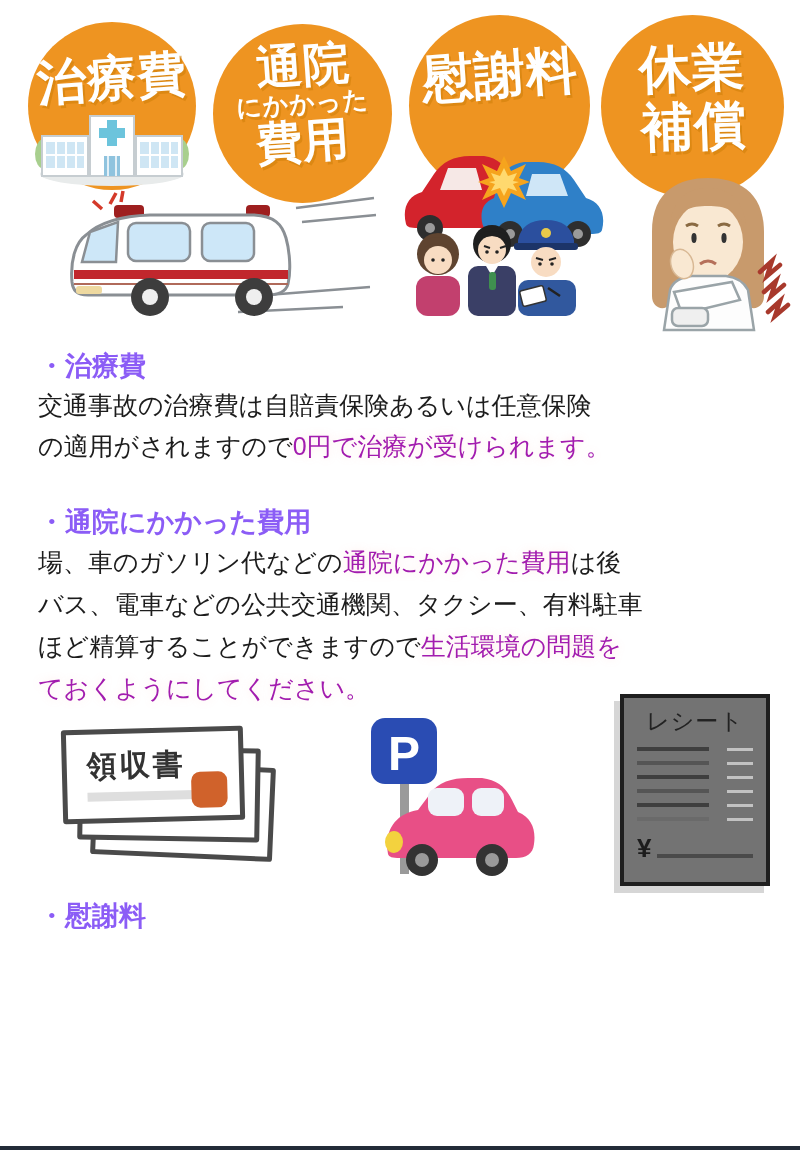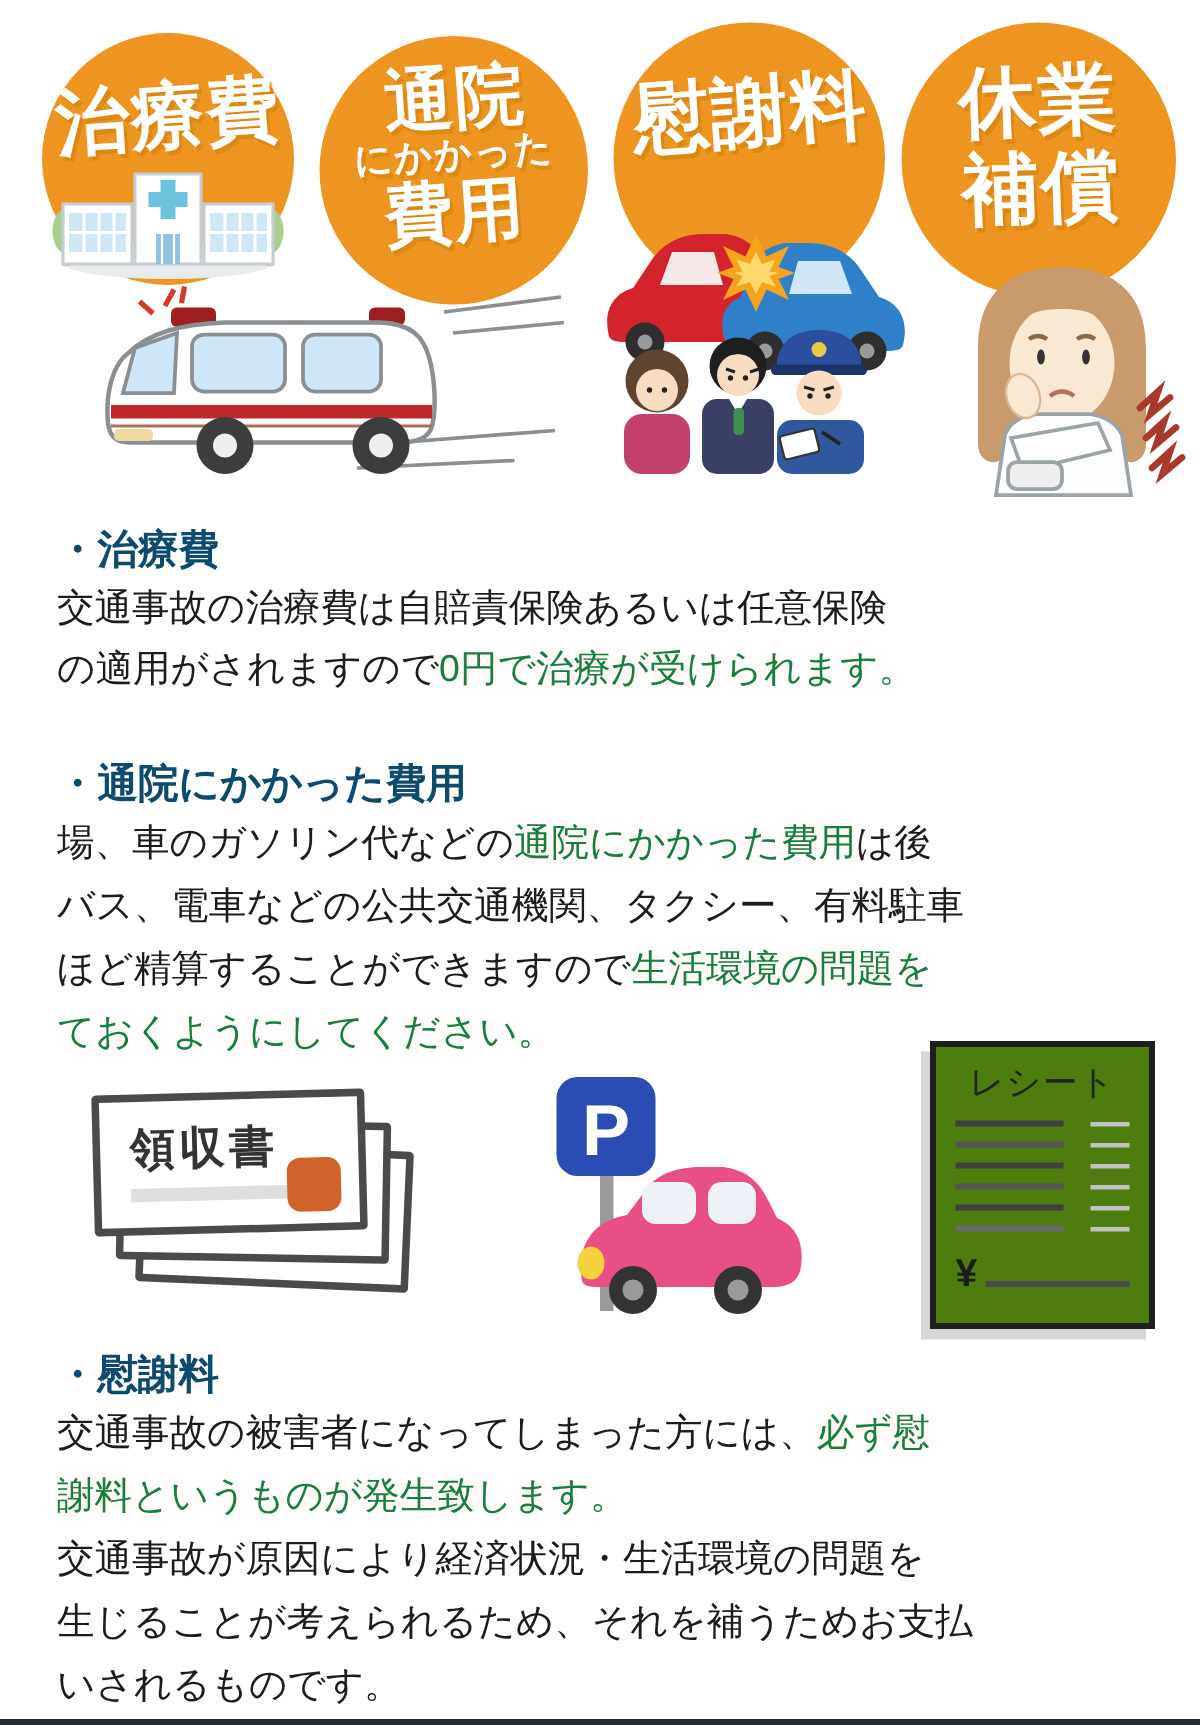--- a/index.html
+++ b/index.html
@@ -16,34 +16,34 @@
   .b2 .l1{font-size:46px;margin-top:18px;}
   .b2 .l2{font-size:25px;margin-top:2px;}
   .b2 .l3{font-size:46px;margin-top:2px;}
   .b3{left:409px;top:15px;width:181px;height:181px;}
   .b3 .bt{font-size:51px;margin-top:34px;}
   .b4{left:601px;top:15px;width:183px;height:183px;}
   .b4 .bt{font-size:52px;margin-top:24px;transform:rotate(-2deg);line-height:1.12;}
   
   .ill{position:absolute;}
   
-  .h2{position:absolute;left:38px;font-size:27px;font-weight:bold;color:#0c4a6e;white-space:nowrap;}
+  .h2{position:absolute;left:38px;font-size:27px;font-weight:bold;color:#8b5cf6;white-space:nowrap;}
   .bodytxt{position:absolute;left:38px;font-size:25px;color:#1c1c1c;line-height:41px;white-space:nowrap;}
-  .red{color:#15803d;text-shadow:0 0 8px rgba(255,160,150,.25);}
+  .red{color:#a21caf;text-shadow:0 0 8px rgba(255,160,150,.25);}
   
   .receipts{position:absolute;left:62px;top:728px;width:250px;height:165px;}
   .rcard{position:absolute;width:172px;height:84px;background:#fff;border:5px solid #4a4a4a;border-radius:3px;}
   .rc3{left:30px;top:36px;transform:rotate(2.5deg);}
   .rc2{left:16px;top:19px;transform:rotate(1deg);}
   .rc1{left:0;top:0;transform:rotate(-1.5deg);}
   .rlabel{position:absolute;left:20px;top:12px;font-size:30px;font-weight:600;letter-spacing:3px;color:#333;}
   .rline{position:absolute;left:20px;top:58px;width:118px;height:9px;background:#dedede;}
   .rstamp{position:absolute;left:124px;top:40px;width:36px;height:36px;background:#d0622b;border-radius:9px;}
   
-  .paper{position:absolute;left:620px;top:694px;width:116px;height:176px;background:#4d7c0f;
+  .paper{position:absolute;left:620px;top:694px;width:116px;height:176px;background:#737373;
          border:4px solid #1f1f1f;box-shadow:-6px 7px 0 #d6d6d6;padding:8px 13px 0 13px;box-sizing:content-box;}
   .ptitle{text-align:center;font-size:23px;color:#222;letter-spacing:1px;}
   .prow{display:flex;justify-content:space-between;align-items:center;margin-top:10px;}
   .prow .lg{width:62%;height:4px;background:#3f3f3f;}
   .prow .sm{width:22%;height:3px;background:#c2c2c2;}
   .pyen{display:flex;align-items:flex-end;margin-top:14px;}
   .pyen .sym{font-size:26px;font-weight:bold;color:#1c1c1c;line-height:1;}
   .pyen .bar{flex:1;height:4px;background:#4a4a4a;margin-left:6px;margin-bottom:3px;}
   .bottombar{position:absolute;left:0;bottom:0;width:800px;height:4px;background:#222b38;}
 </style>
@@ -227,22 +227,15 @@
         <span class="lg" style="background:#6a6a6a;"></span>
         <span class="sm"></span>
       </div>
     <div class="pyen">
       <span class="sym">¥</span>
       <span class="bar"></span>
     </div>
   </div>
 
   <div class="h2" style="top:898px;">・慰謝料</div>
-  <div class="bodytxt" style="top:934px;line-height:42px;">
-    <div><span>交通事故の被害者になってしまった方には、</span><span class="red">必ず慰</span></div>
-    <div><span class="red">謝料というものが発生致します。</span></div>
-    <div><span>交通事故が原因により経済状況・生活環境の問題を</span></div>
-    <div><span>生じることが考えられるため、それを補うためお支払</span></div>
-    <div><span>いされるものです。</span></div>
-  </div>
 
   <div class="bottombar"></div>
 </div>
 
 </body></html>

